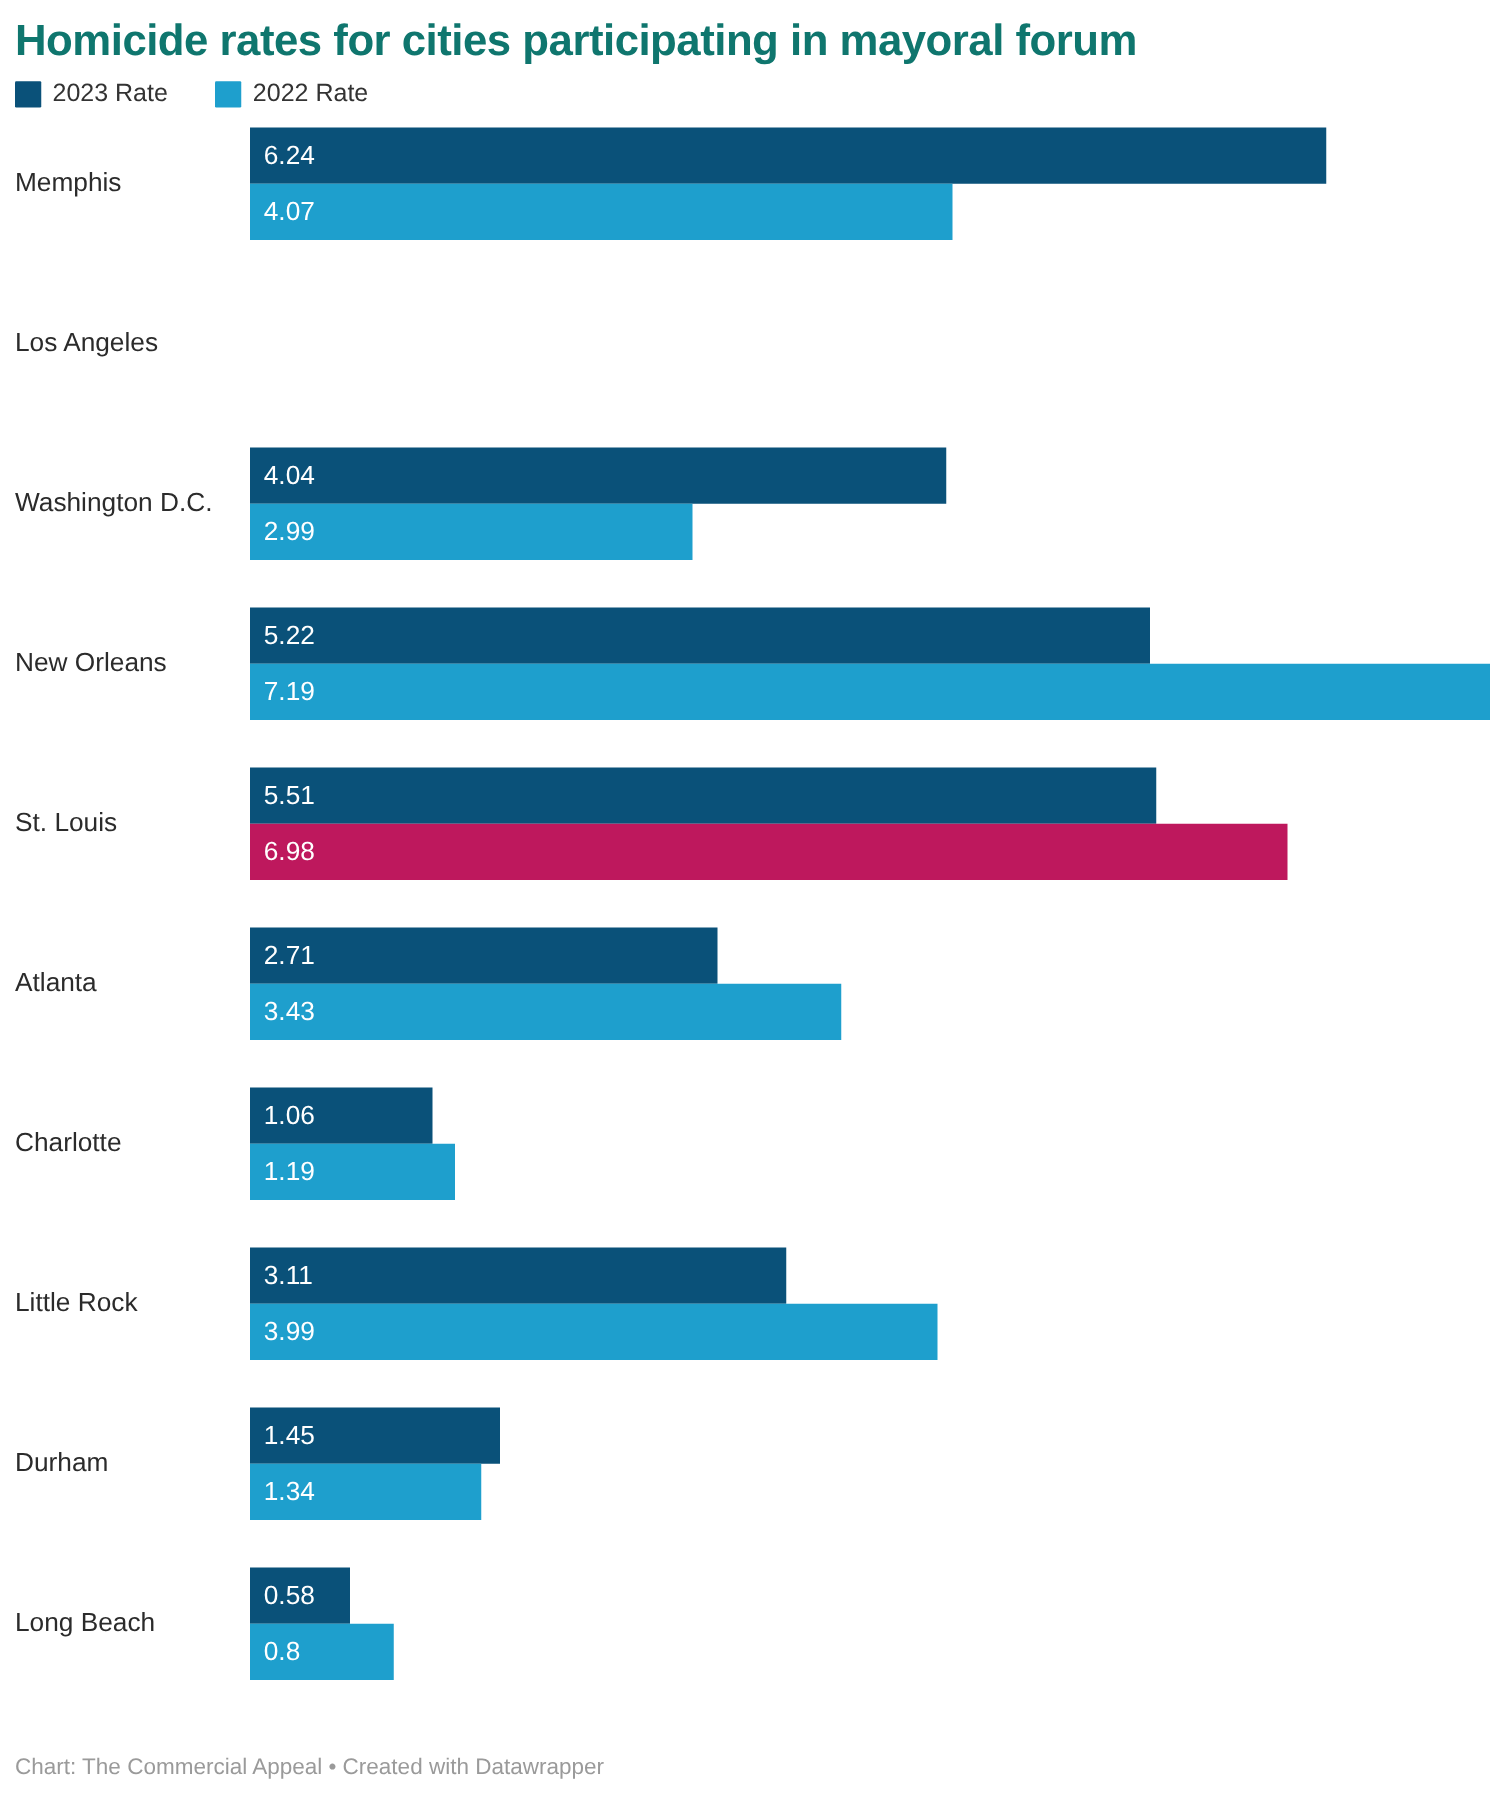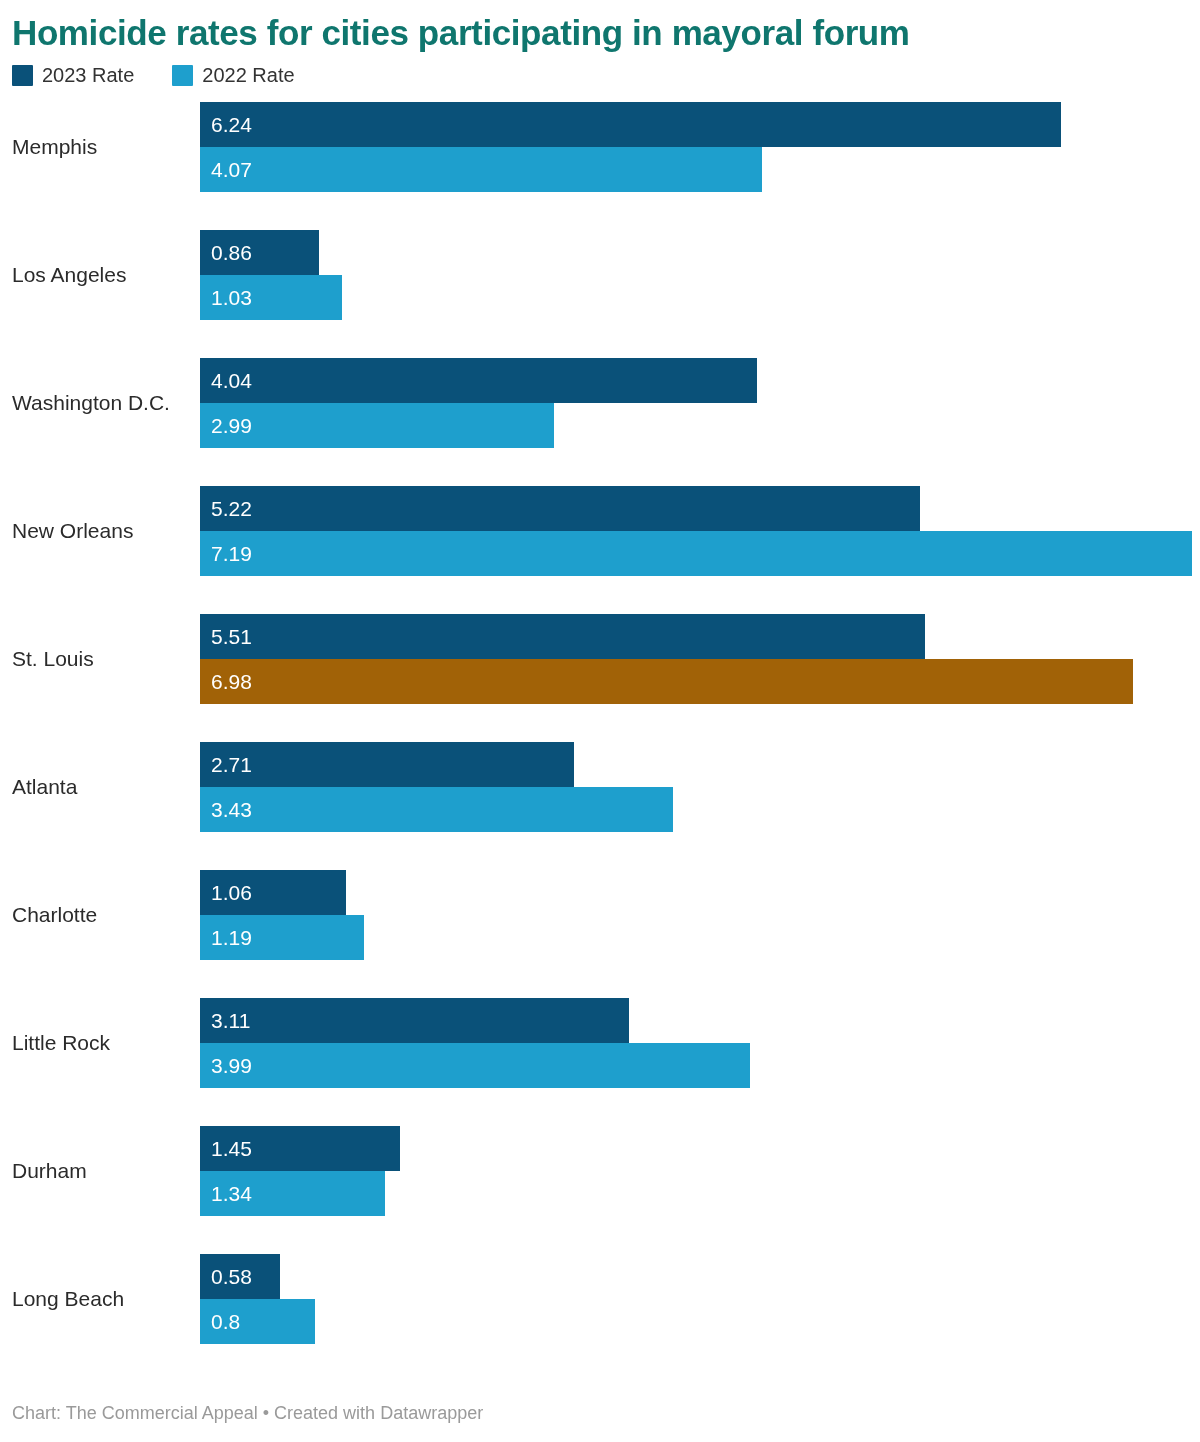--- a/index.html
+++ b/index.html
@@ -147,28 +147,20 @@
           <div class="bar top" style="width: 860.929px; background: rgb(10, 81, 121);">
             <span class="bar-value">6.24</span>
           </div>
           <div class="bar bottom" style="width: 561.535px; background: rgb(30, 159, 205);">
             <span class="bar-value">4.07</span>
           </div>
         </div>
       </div>
       <div class="group" style="top: 128px;">
         <div class="group-label">Los Angeles</div>
-        <div class="bars">
-          <div class="bar top" style="width: 118.654px; background: rgb(10, 81, 121);">
-            <span class="bar-value">0.86</span>
-          </div>
-          <div class="bar bottom" style="width: 142.108px; background: rgb(30, 159, 205);">
-            <span class="bar-value">1.03</span>
-          </div>
-        </div>
       </div>
       <div class="group" style="top: 256px;">
         <div class="group-label">Washington D.C.</div>
         <div class="bars">
           <div class="bar top" style="width: 557.396px; background: rgb(10, 81, 121);">
             <span class="bar-value">4.04</span>
           </div>
           <div class="bar bottom" style="width: 354px; background: rgb(30, 159, 205);">
             <span class="bar-value">2.99</span>
           </div>
@@ -184,21 +176,21 @@
             <span class="bar-value">7.19</span>
           </div>
         </div>
       </div>
       <div class="group" style="top: 512px;">
         <div class="group-label">St. Louis</div>
         <div class="bars">
           <div class="bar top" style="width: 725px; background: rgb(10, 81, 121);">
             <span class="bar-value">5.51</span>
           </div>
-          <div class="bar bottom" style="width: 933px; background: #a16207; align-items: center;">
+          <div class="bar bottom" style="width: 830px; background: #be185d; align-items: center;">
             <span class="bar-value">6.98</span>
           </div>
         </div>
       </div>
       <div class="group" style="top: 640px;">
         <div class="group-label">Atlanta</div>
         <div class="bars">
           <div class="bar top" style="width: 373.897px; background: rgb(10, 81, 121);">
             <span class="bar-value">2.71</span>
           </div>

